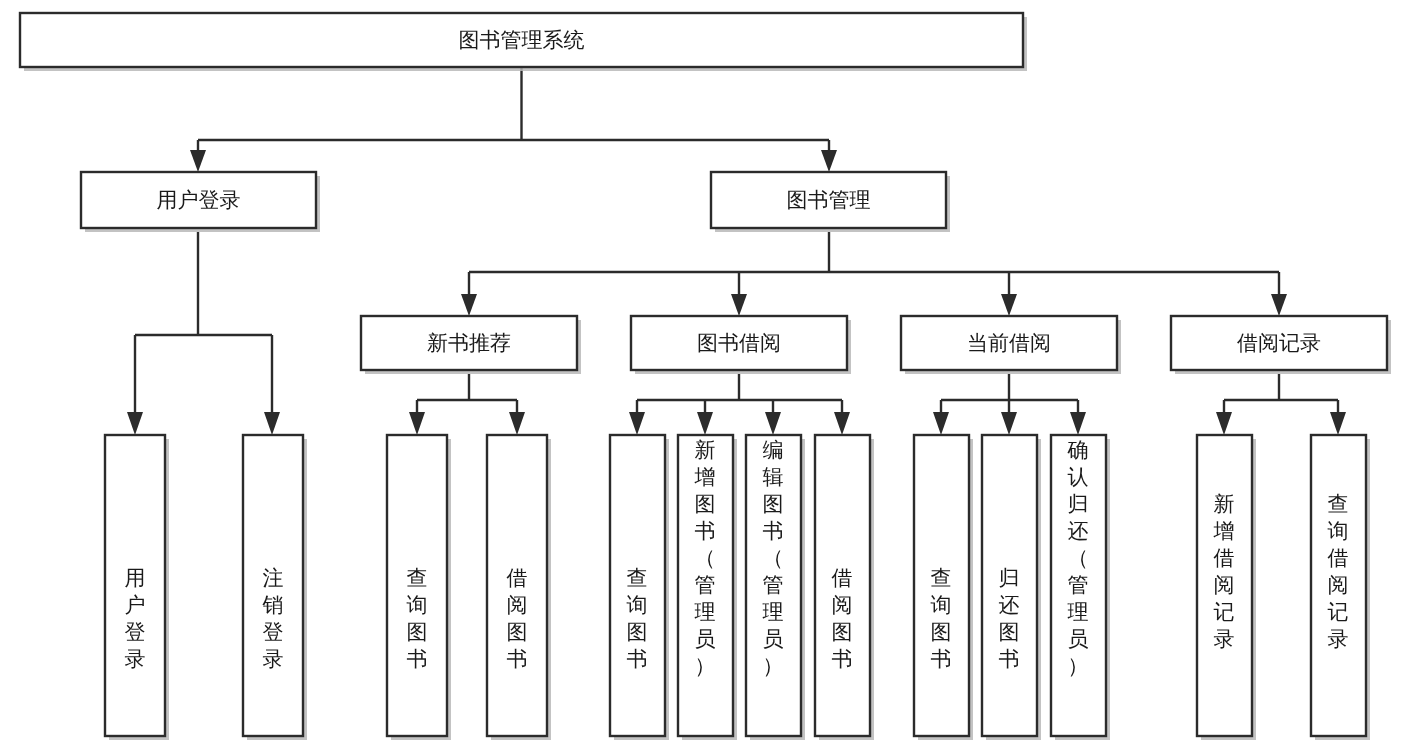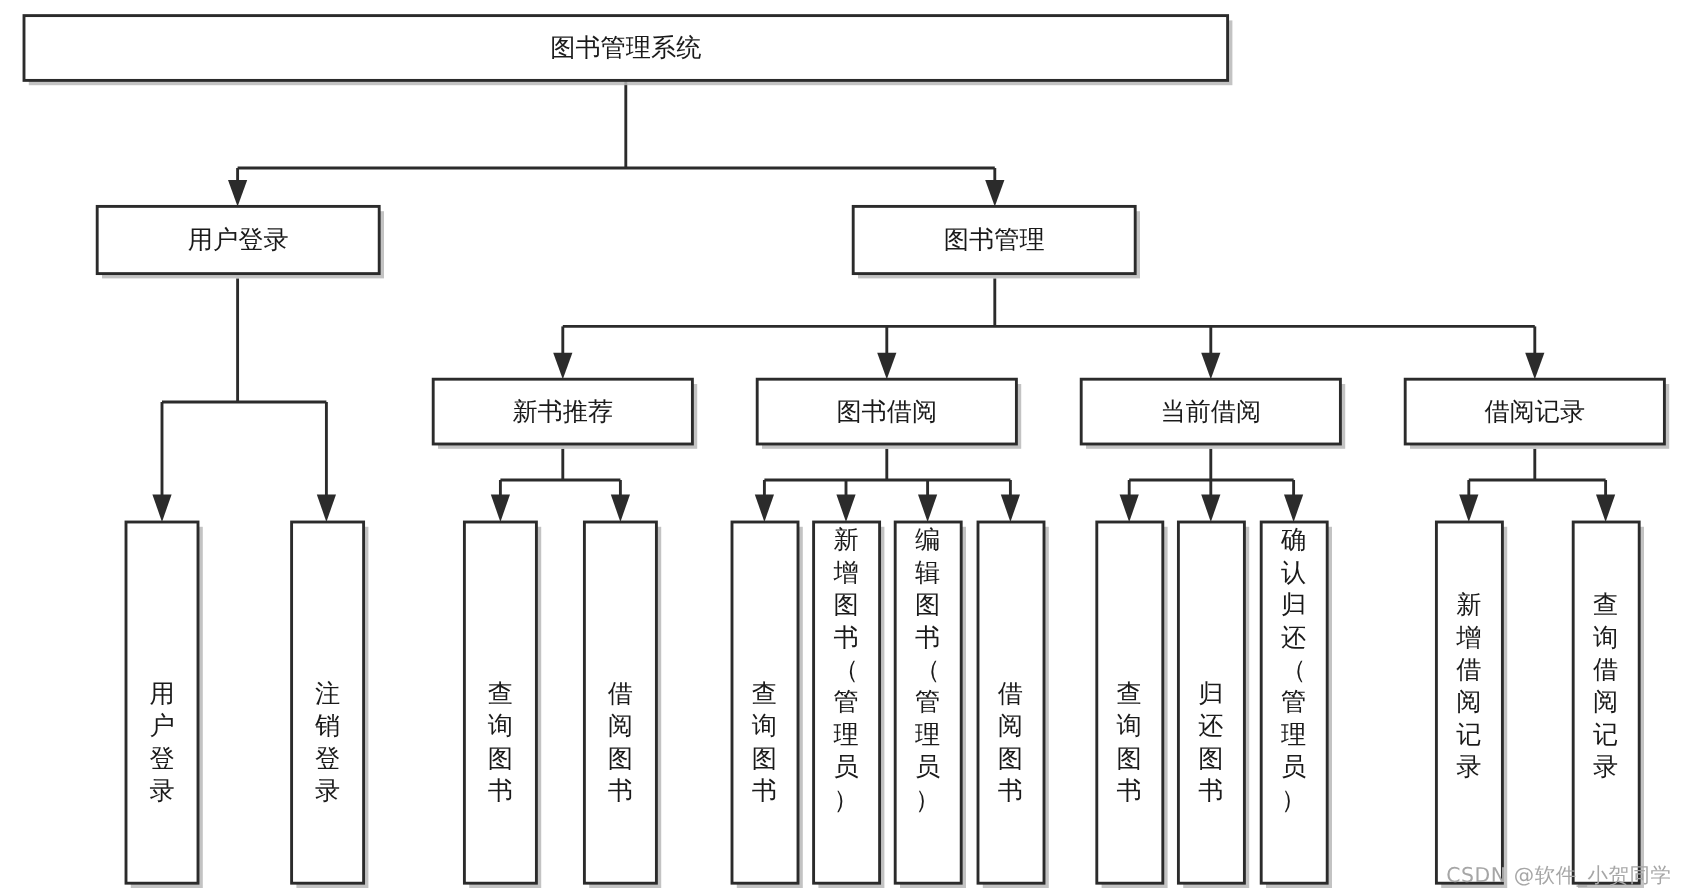--- a/index.html
+++ b/index.html
@@ -255,14 +255,13 @@
     </g>
 
     <g>
       <rect class="node-shadow" x="1315" y="439" width="55" height="301"></rect>
       <rect class="node-box" x="1311" y="435" width="55" height="301"></rect>
       <text class="node-label-vertical" x="1338" y="511"><tspan x="1338" y="511">查</tspan><tspan x="1338" y="538">询</tspan><tspan x="1338" y="565">借</tspan><tspan x="1338" y="592">阅</tspan><tspan x="1338" y="619">记</tspan><tspan x="1338" y="646">录</tspan></text>
     </g>
 
   </svg>
 
-  <div class="watermark">CSDN @软件_小贺同学</div>
 </div>
 
 </body></html>

